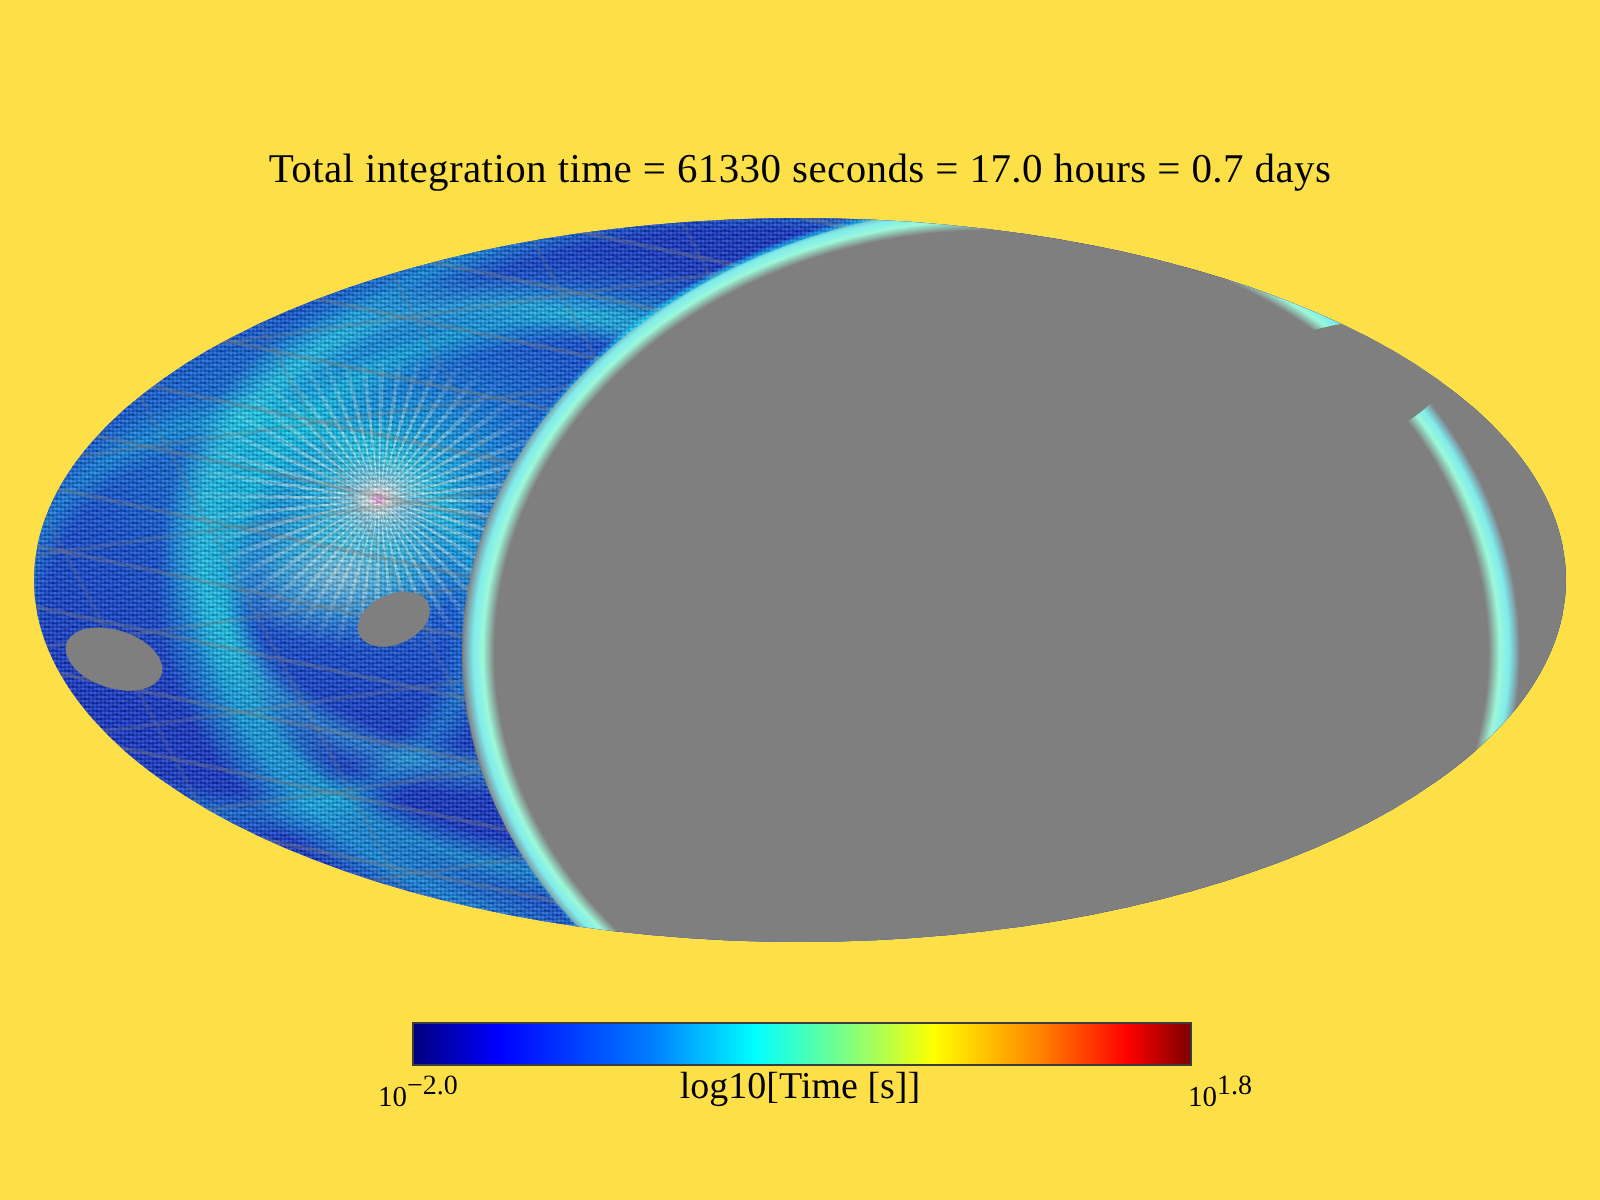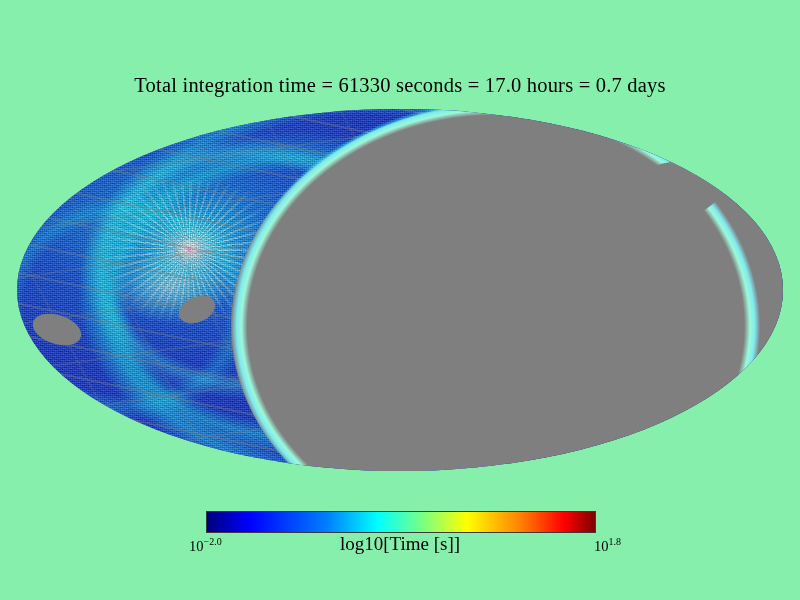--- a/index.html
+++ b/index.html
@@ -4,21 +4,21 @@
 <style>
   html, body {
     margin: 0;
     padding: 0;
     background: #ffffff;
   }
   #page {
     position: relative;
     width: 800px;
     height: 600px;
-    background: #86efac;
+    background: #fde047;
     overflow: hidden;
     font-family: "Liberation Serif", "DejaVu Serif", serif;
   }
 
   
   #title {
     position: absolute;
     top: 74px;
     left: 0;
     width: 800px;
@@ -207,21 +207,21 @@
   }
   .cbar-tick-label {
     position: absolute;
     top: 536px;
     font-size: 14.5px;
     color: #000000;
     white-space: nowrap;
   }
   #cbar-min-label { left: 189px; }
   #cbar-max-label { left: 575px; margin-left: 19px; }
-  .sup { font-size: 10px; vertical-align: super; }
+  .sup { font-size: 14px; vertical-align: super; }
   #cbar-title {
     position: absolute;
     top: 533px;
     left: 0;
     width: 800px;
     text-align: center;
     font-size: 19px;
     color: #000000;
     white-space: nowrap;
   }

